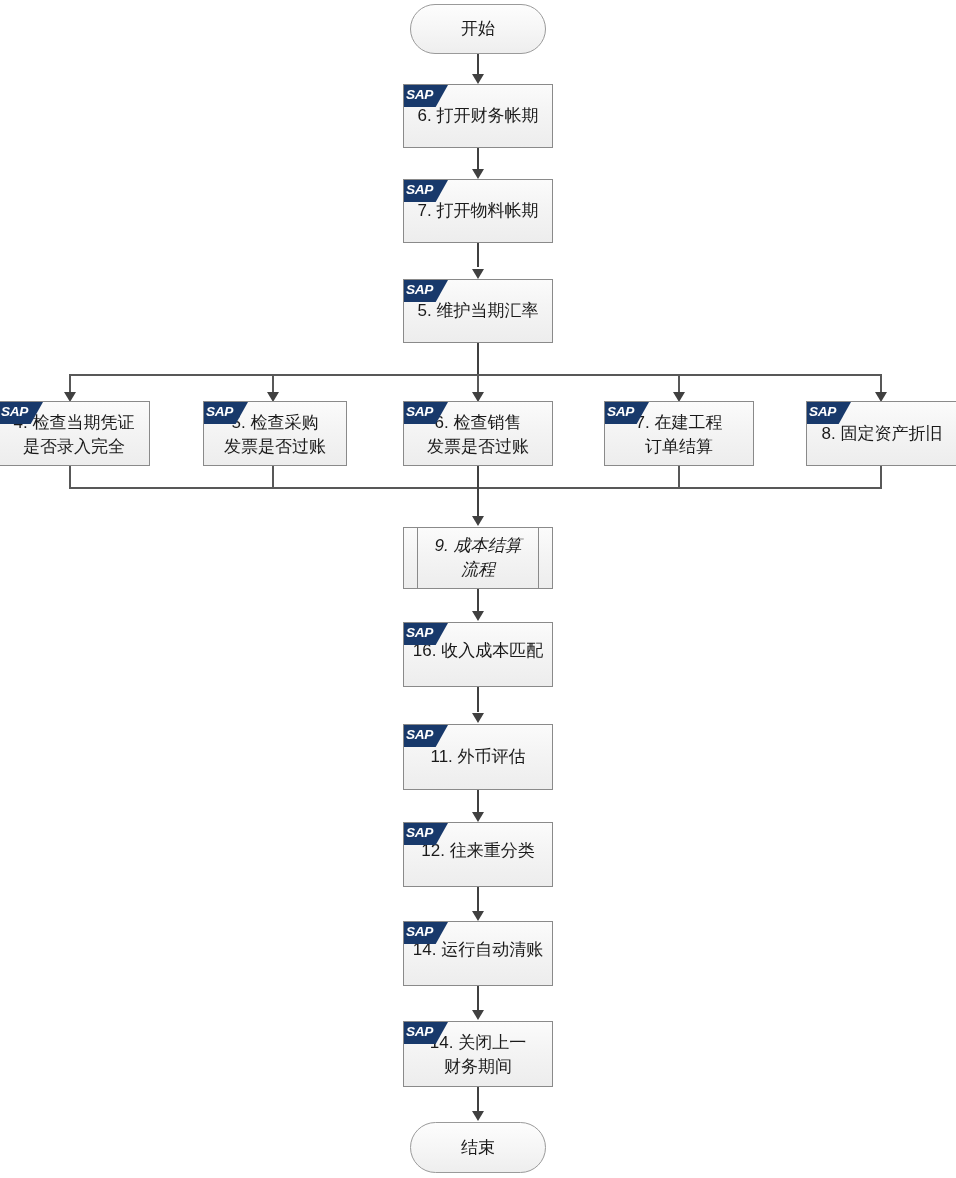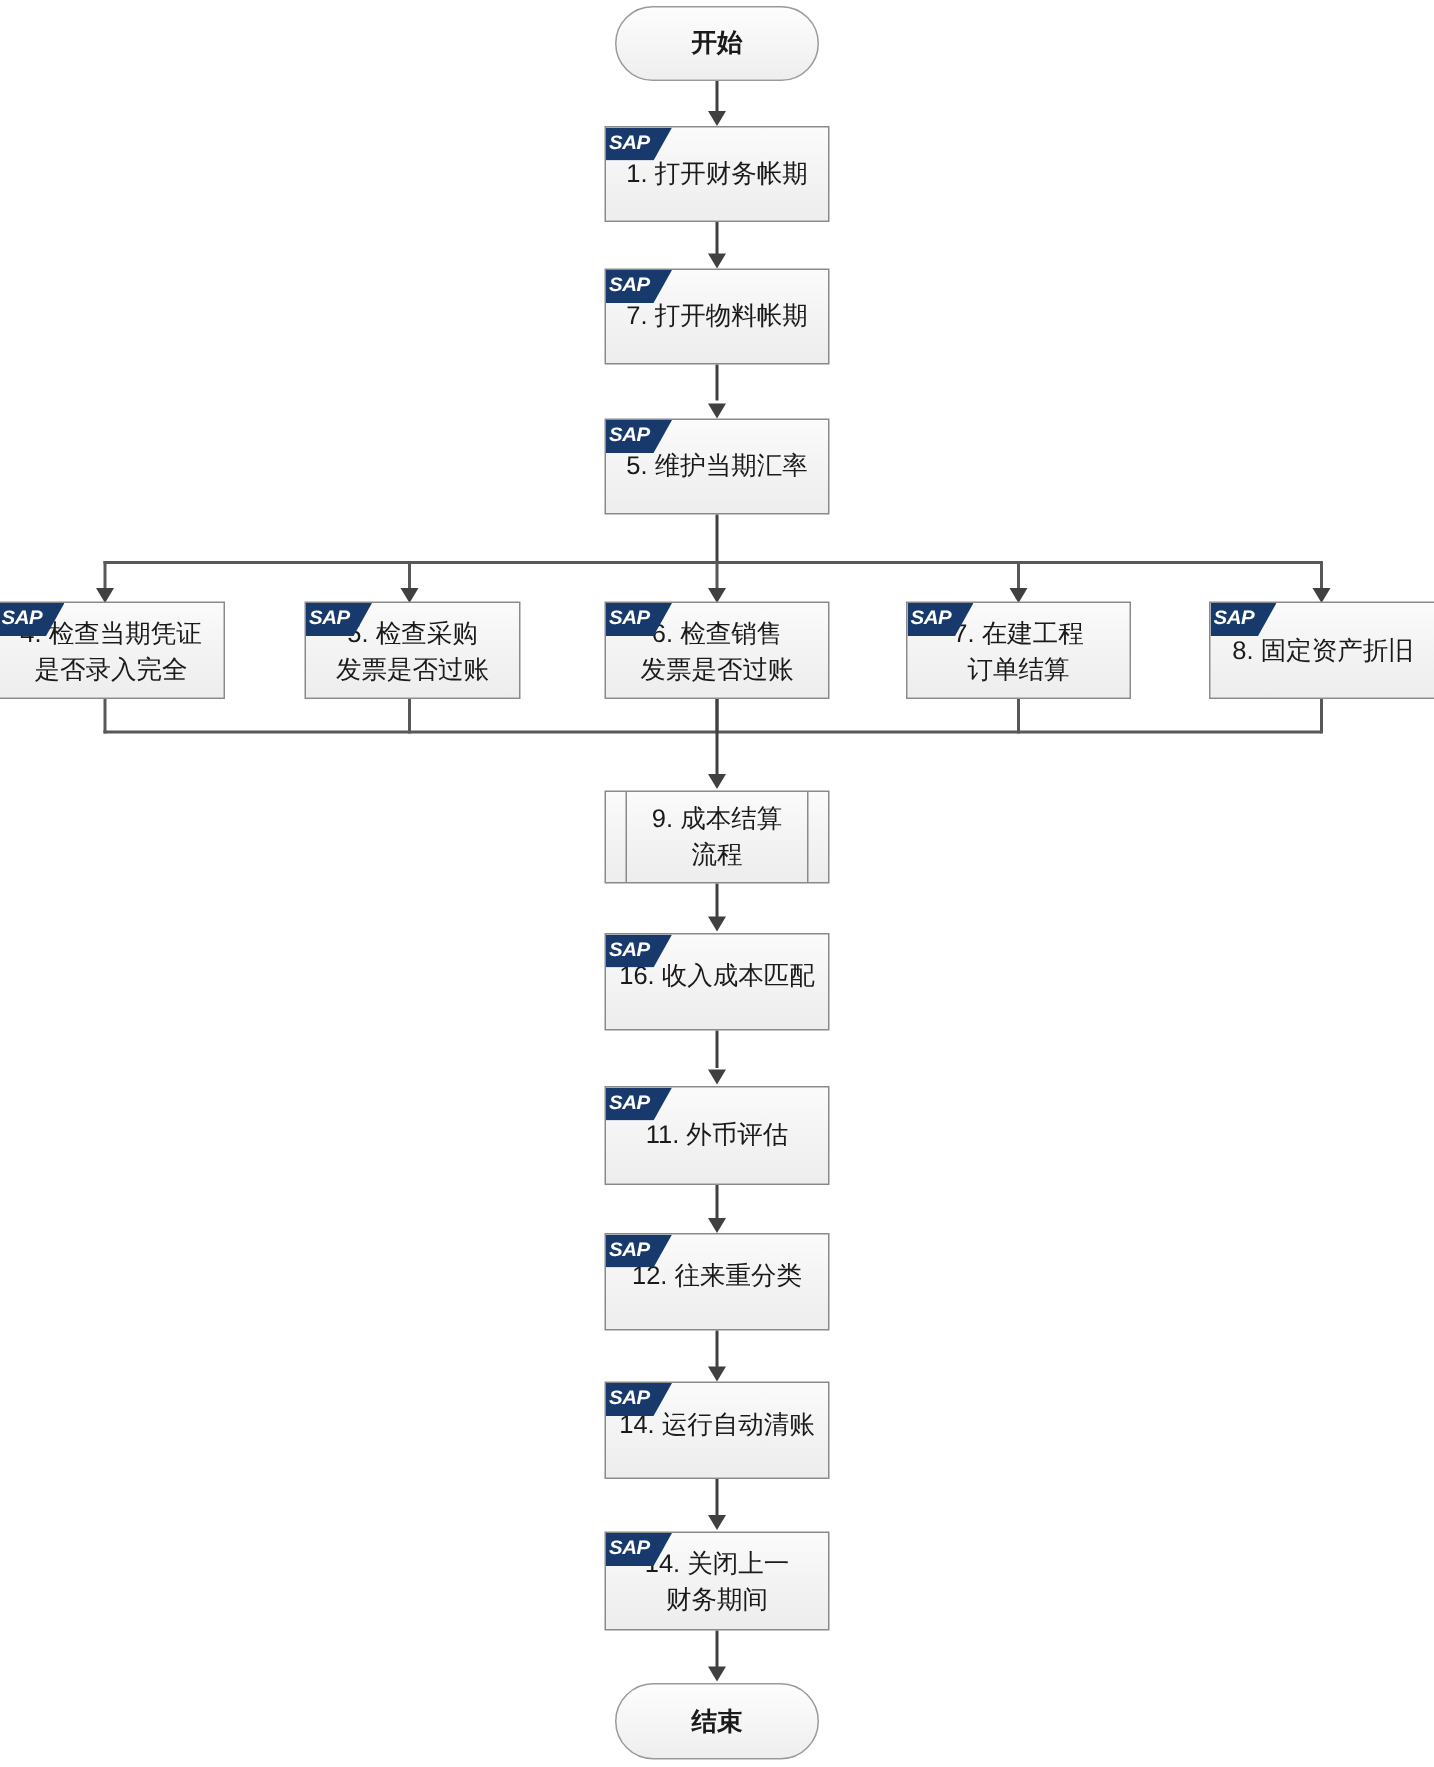--- a/index.html
+++ b/index.html
@@ -37,21 +37,20 @@
     left: 0;
     right: 0;
     white-space: pre-line;
   }
 
   
   .terminator {
     border-radius: 28px;
     border: 1px solid #9a9a9a;
     background: linear-gradient(to bottom, #fdfdfd 0%, #f6f6f6 50%, #eeeeee 100%);
-    font-weight: bold;
   }
   .terminator .label {
     top: 50%;
     transform: translateY(-50%);
   }
 
   
   .process .label {
     top: 22px;
   }
@@ -68,20 +67,21 @@
     top: 0;
     bottom: 0;
     width: 0;
     border-left: 1px solid #8a8a8a;
   }
   .subroutine::before { left: 13px; }
   .subroutine::after  { right: 13px; }
   .subroutine .label {
     top: 50%;
     transform: translateY(-50%);
+    font-style: italic;
   }
 
   
   .sap-badge {
     position: absolute;
     top: 0;
     left: 0;
     width: 44px;
     height: 22px;
     overflow: hidden;
@@ -158,21 +158,21 @@
   </div>
 
   <div class="vline" style="left:477px; top:54px; height:24px;"></div>
   <div class="arrowhead" style="left:472px; top:74px;"></div>
 
   <div class="node process one-line" style="left:403px; top:84px; width:150px; height:64px;">
     <div class="sap-badge">
       <div class="flag"></div>
       <div class="sap-text">SAP</div>
     </div>
-    <span class="label">1. 打开财务帐期</span>
+    <span class="label">6. 打开财务帐期</span>
   </div>
 
   <div class="vline" style="left:477px; top:148px; height:24px;"></div>
   <div class="arrowhead" style="left:472px; top:169px;"></div>
 
   <div class="node process one-line" style="left:403px; top:179px; width:150px; height:64px;">
     <div class="sap-badge">
       <div class="flag"></div>
       <div class="sap-text">SAP</div>
     </div>

